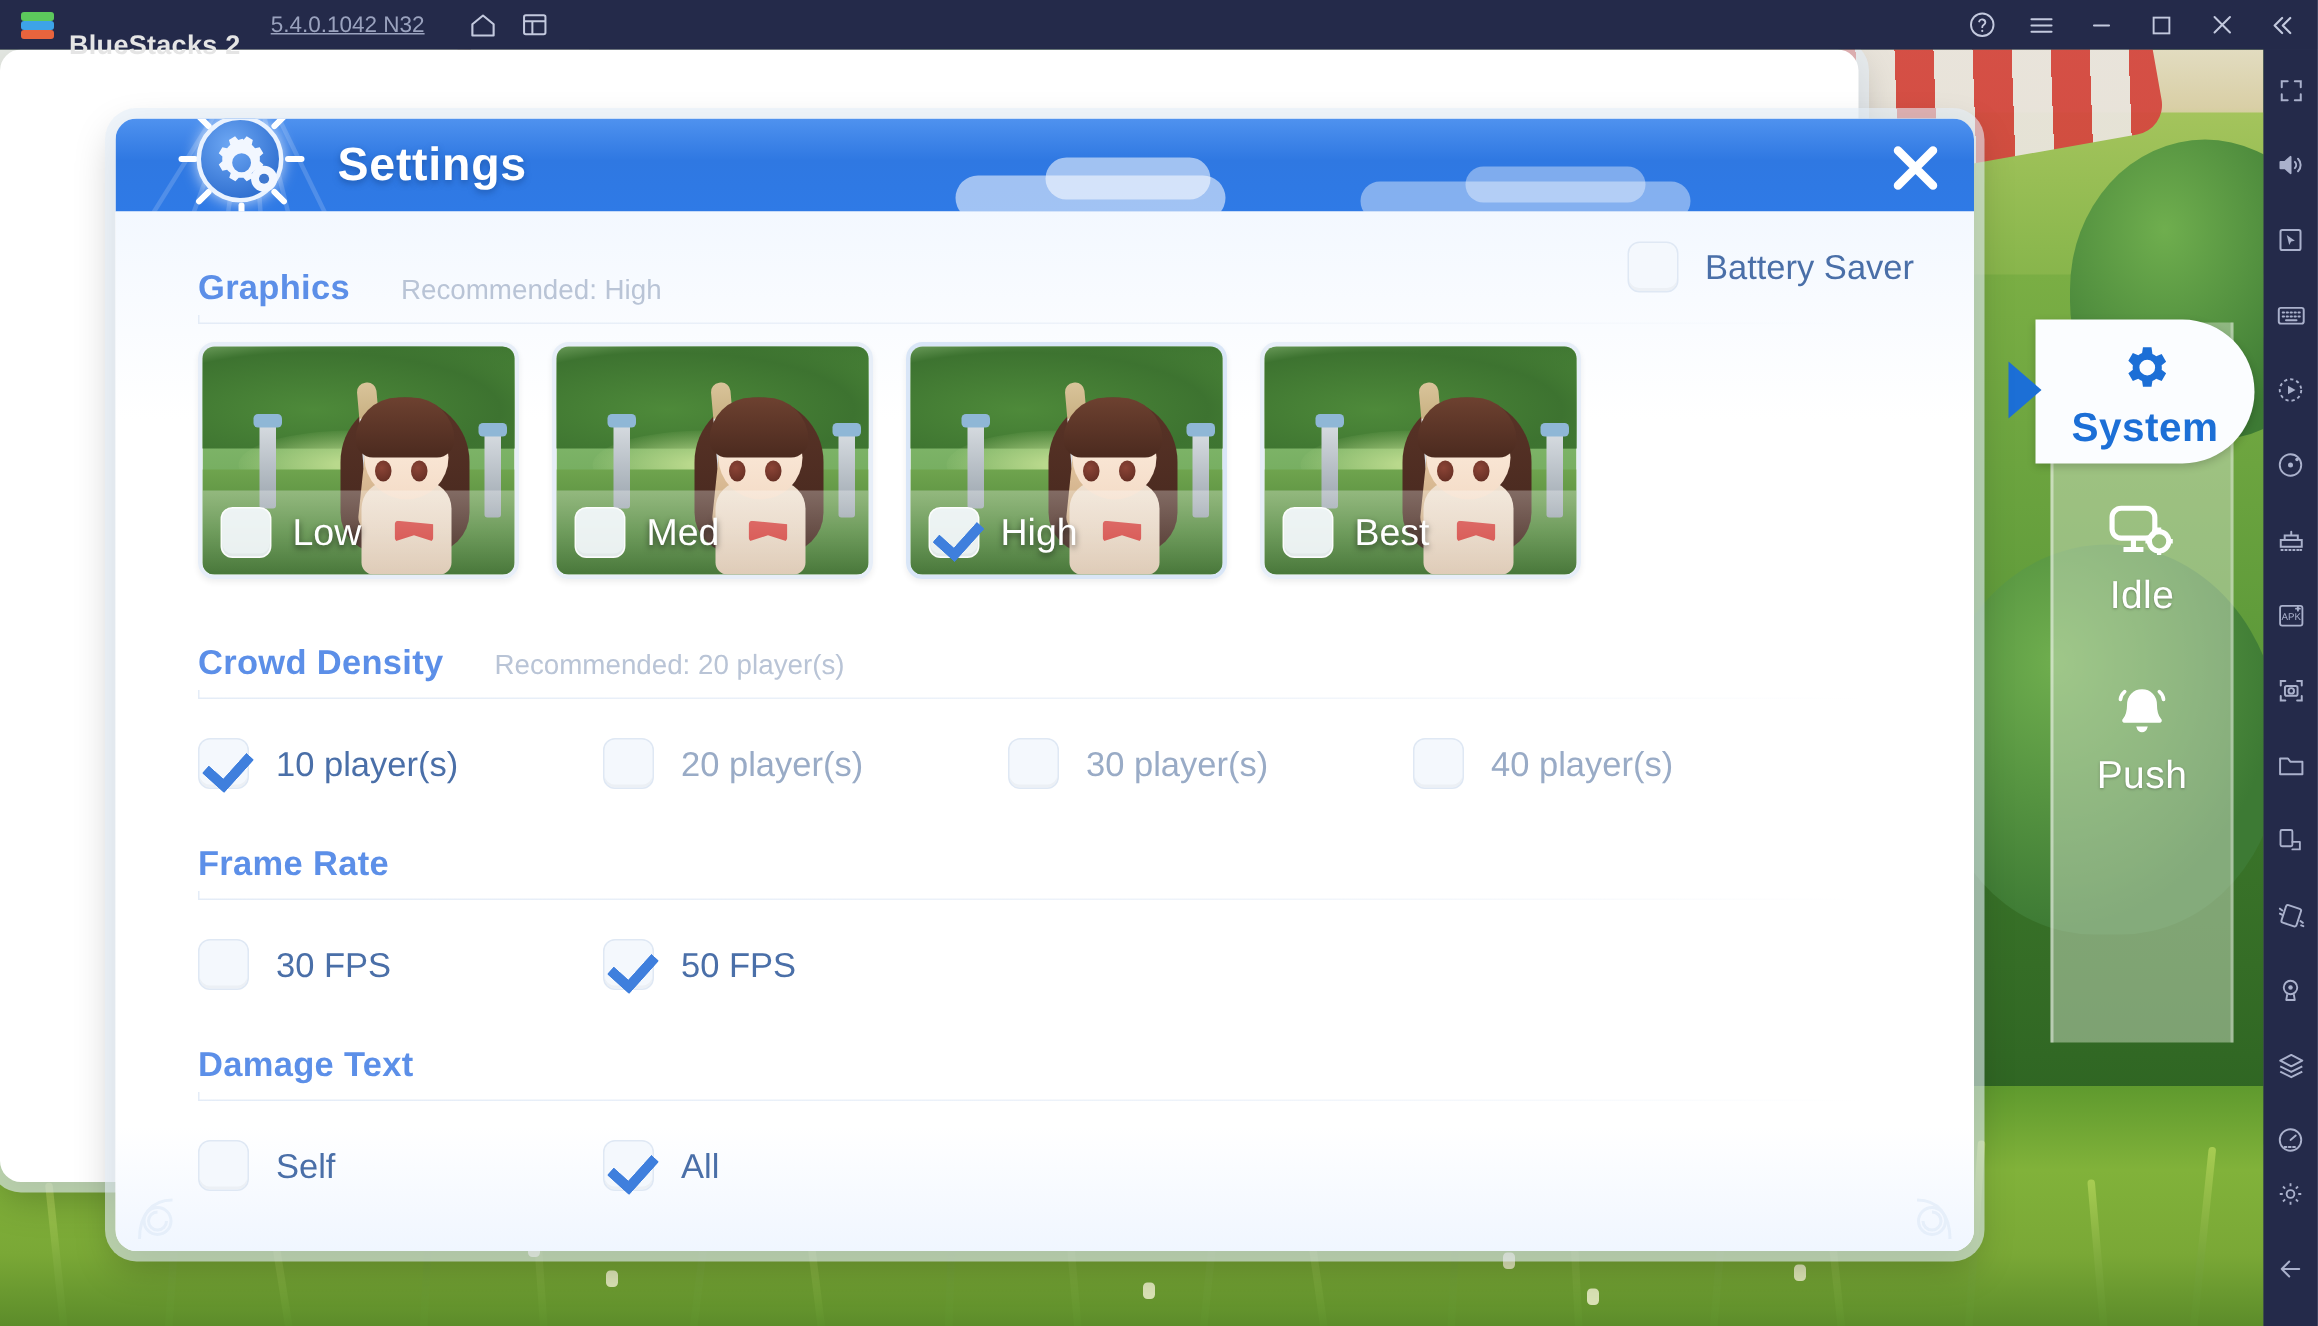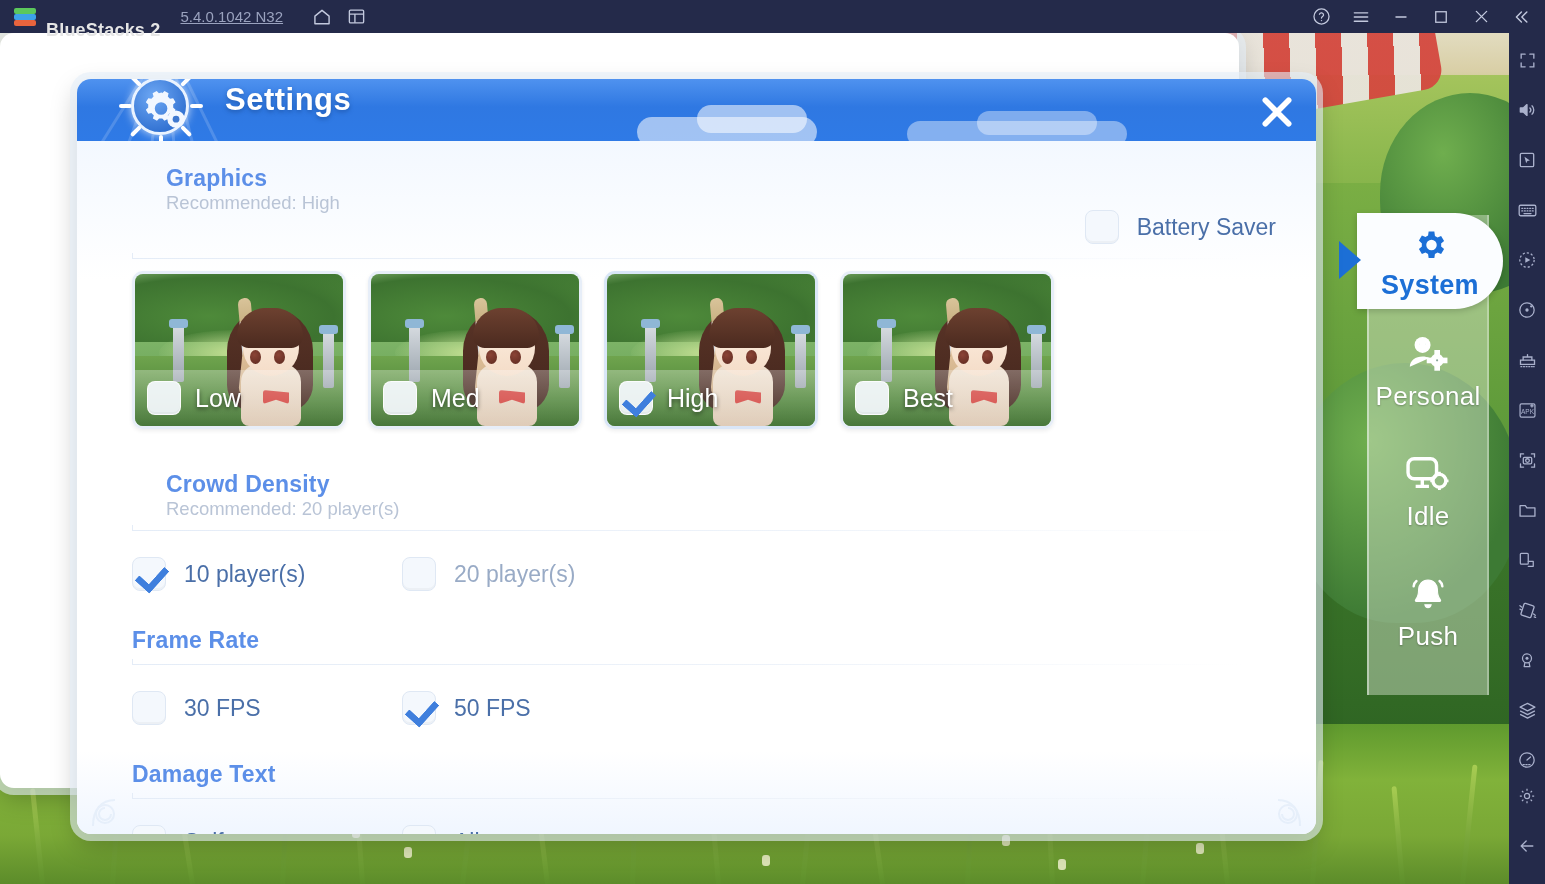--- a/index.html
+++ b/index.html
@@ -163,21 +163,21 @@
   .hdr-ray {
     position:absolute; left:88px; top:-40px;
     width:3px; height:150px; background:rgba(255,255,255,.16);
     transform-origin: top center;
   }
   .cloud {
     position:absolute; border-radius: 40px;
     background: rgba(255,255,255,.55);
   }
   #dlg-title {
-    position:absolute; left:148px; top:3px;
+    position:absolute; left:148px; top:13px;
     color:#ffffff; font-size:31px; font-weight:bold;
     letter-spacing:.5px;
     text-shadow: 0 2px 4px rgba(22,70,140,.55);
   }
   #gear-badge {
     position:absolute; left:44px; top:-12px;
     width:78px; height:78px;
     z-index:3;
   }
   #gear-badge .burst {
@@ -214,21 +214,20 @@
     opacity:.55;
   }
   .swirl.left { left:14px; }
   .swirl.right { right:14px; transform: scaleX(-1); }
 
   
   .section-head {
     position:relative;
     display:flex; align-items:baseline;
     padding-bottom:10px;
-    flex-direction:column;
   }
   .section-title {
     color:#5c8fe8; font-size:23px; font-weight:bold; letter-spacing:.2px;
   }
   .section-hint {
     color:#b9c4d6; font-size:18.5px; margin-left:34px;
   }
   .section-rule {
     position:relative; height:1px;
     background: linear-gradient(90deg,#e4ecf7 0%, #eef3fa 60%, rgba(255,255,255,0) 100%);
@@ -439,39 +438,20 @@
       <span class="gm-ico">
         <svg width="36" height="36" viewBox="0 0 24 24" fill="#1c6fd6">
           <path d="M19.4 13a7.6 7.6 0 000-2l2-1.6-2-3.4-2.4 1a7.5 7.5 0 00-1.7-1L14.9 3h-3.8l-.4 2.6a7.5 7.5 0 00-1.7 1l-2.4-1-2 3.4L6.6 11a7.6 7.6 0 000 2l-2 1.6 2 3.4 2.4-1a7.5 7.5 0 001.7 1l.4 2.6h3.8l.4-2.6a7.5 7.5 0 001.7-1l2.4 1 2-3.4-2-1.6zM13 15.5a3.5 3.5 0 110-7 3.5 3.5 0 010 7z"></path>
         </svg>
       </span>
       <span class="gm-label">System</span>
     </div>
 
     <div style="height:96px"></div>
 
-    <div class="gm-item">
-      <span class="gm-ico">
-        <svg width="44" height="40" viewBox="0 0 24 22" fill="none" stroke="#ffffff" stroke-width="1.6">
-          <circle cx="9" cy="6" r="4.4" fill="#ffffff" stroke="none"></circle>
-          <circle cx="7.4" cy="5.5" r="1" fill="#cfe0d6"></circle>
-          <circle cx="10.6" cy="5.5" r="1" fill="#cfe0d6"></circle>
-          <path d="M2 18c0-3.4 3.2-5.6 7-5.6 1.4 0 2.7.3 3.8.8" fill="#ffffff" stroke="none"></path>
-          <circle cx="17" cy="14.5" r="3.6" fill="#ffffff" stroke="none"></circle>
-          <circle cx="17" cy="14.5" r="1.4" fill="#8aa79a"></circle>
-          <g fill="#ffffff">
-              <rect x="16.3" y="9.6" width="1.5" height="2.4"></rect>
-              <rect x="16.3" y="17" width="1.5" height="2.4"></rect>
-              <rect x="12.1" y="13.8" width="2.4" height="1.5"></rect>
-              <rect x="19.5" y="13.8" width="2.4" height="1.5"></rect>
-            </g>
-        </svg>
-      </span>
-      <span class="gm-label">Personal</span>
-    </div>
 
     <div class="gm-item">
       <span class="gm-ico">
         <svg width="46" height="38" viewBox="0 0 24 20" fill="none" stroke="#ffffff" stroke-width="1.8">
           <rect x="1.5" y="2" width="15" height="10.5" rx="3.2"></rect>
           <path d="M9 12.5v3.5M5.5 16.5h7"></path>
           <circle cx="18" cy="13.6" r="3.4" fill="none"></circle>
           <g stroke-width="1.5">
               <path d="M18 8.8v2M18 16.4v2M13.2 13.6h2M20.8 13.6h2"></path>
             </g>
@@ -691,20 +671,28 @@
 
       <div class="opt-row">
         <div class="opt" style="width:270px">
           <span class="cb checked"></span>
           <span class="opt-label">10 player(s)</span>
         </div>
         <div class="opt" style="width:270px">
           <span class="cb"></span>
           <span class="opt-label dim">20 player(s)</span>
         </div>
+        <div class="opt" style="width:270px">
+          <span class="cb"></span>
+          <span class="opt-label dim">30 player(s)</span>
+        </div>
+        <div class="opt" style="width:270px">
+          <span class="cb"></span>
+          <span class="opt-label dim">40 player(s)</span>
+        </div>
       </div>
     </div>
 
     <div class="block" style="margin-top:36px;">
       <div class="section-head">
         <span class="section-title">Frame Rate</span>
       </div>
       <div class="section-rule" style="width:1110px"></div>
 
       <div class="opt-row">

